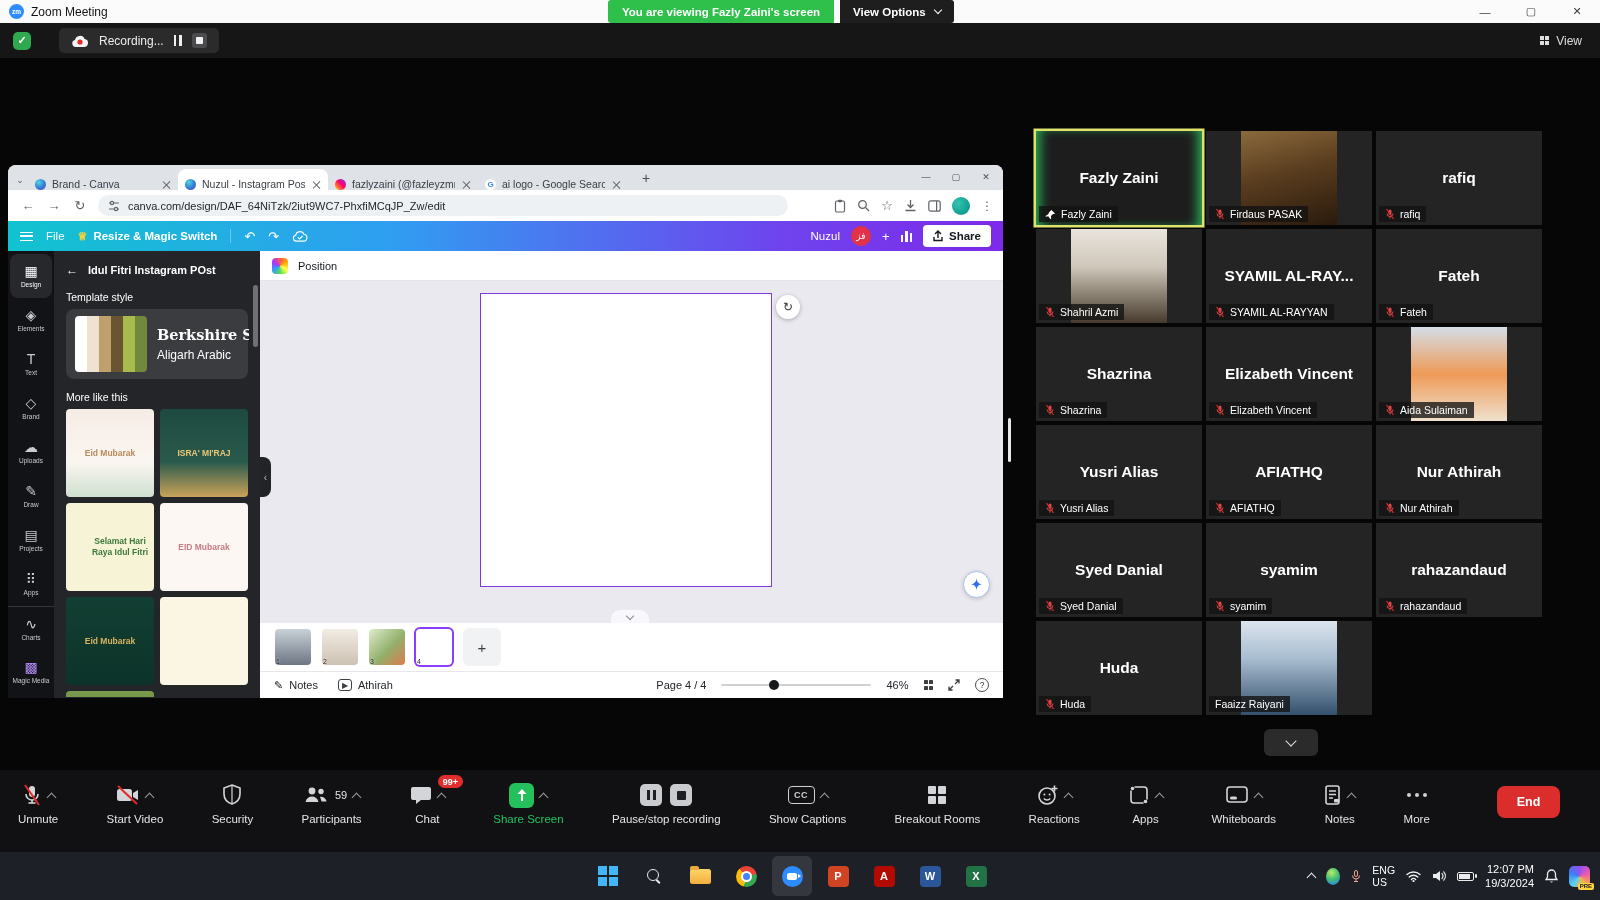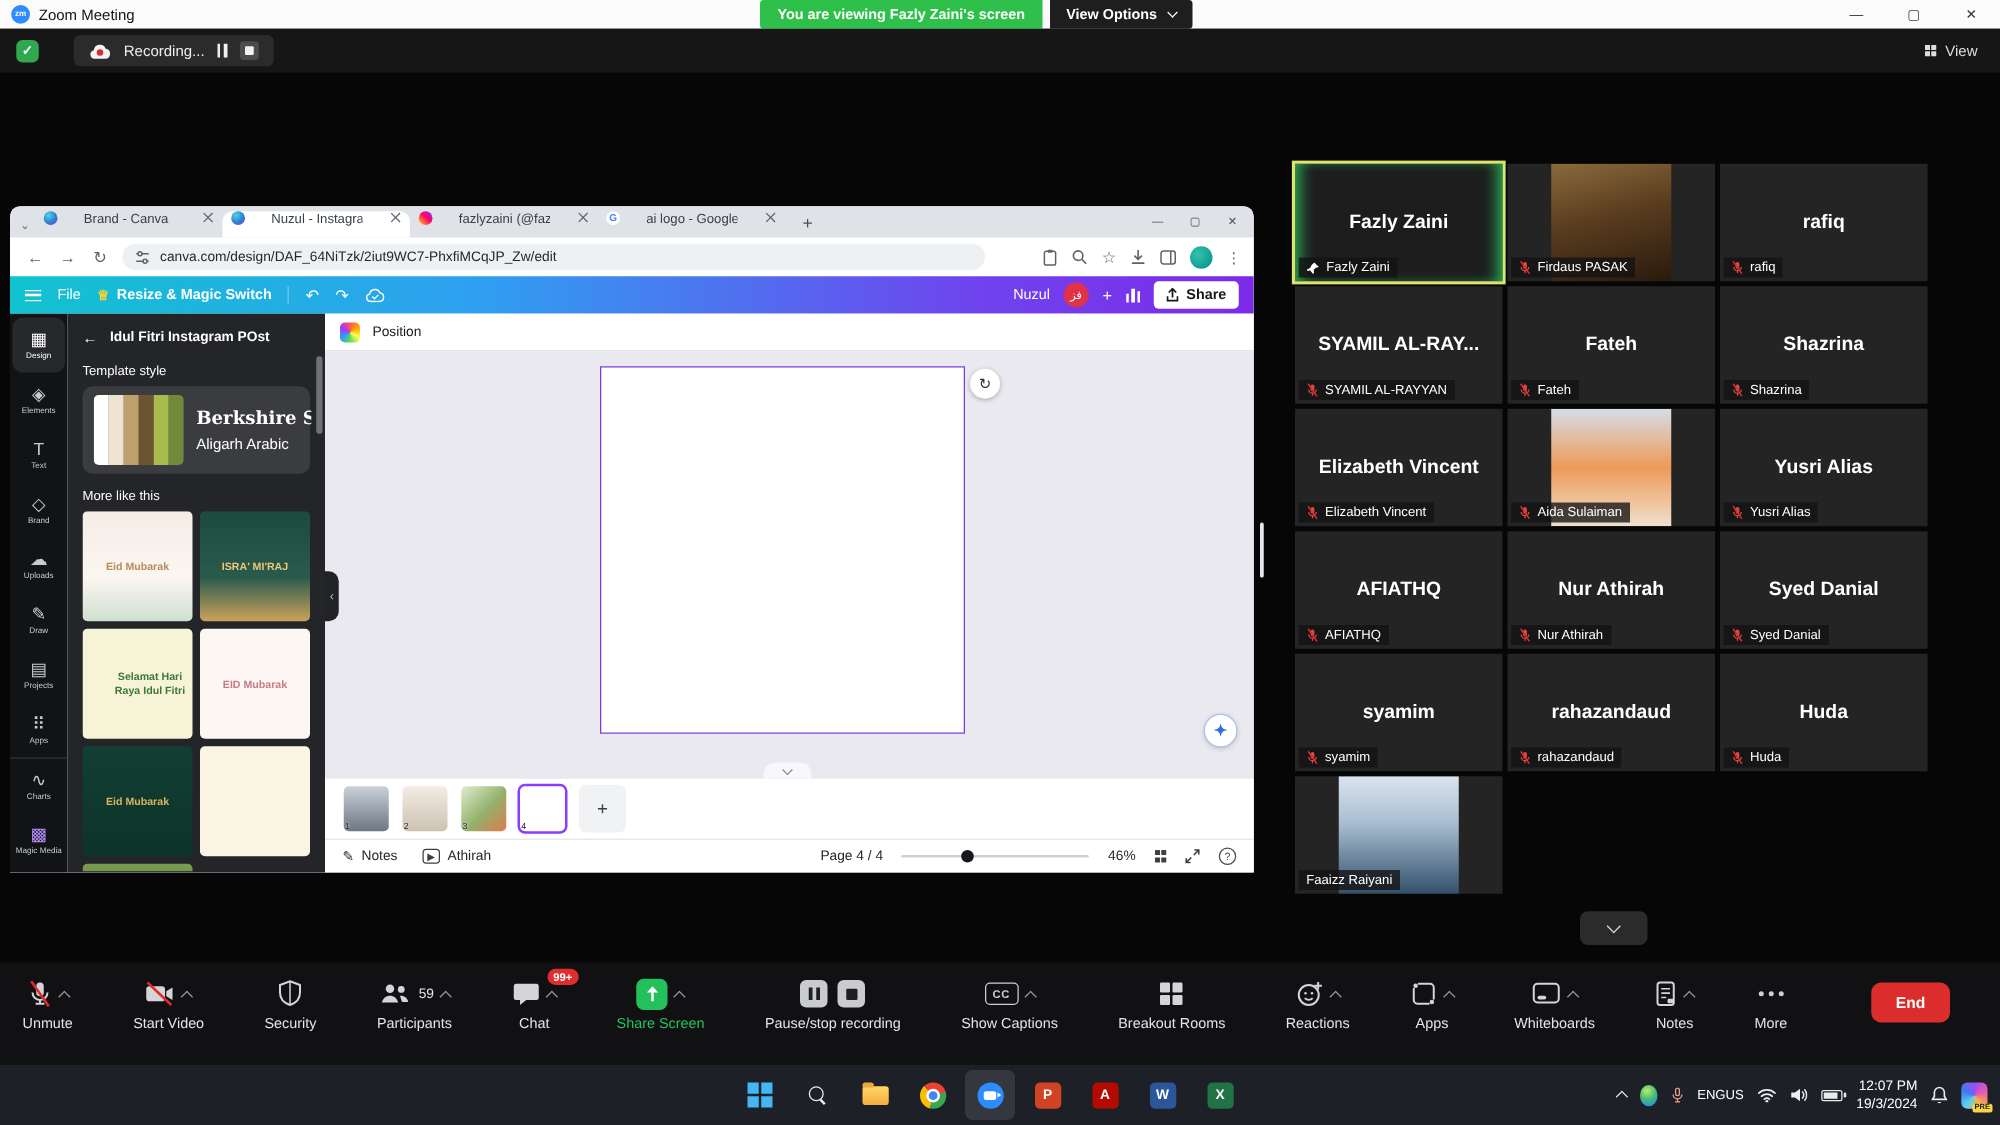--- a/index.html
+++ b/index.html
@@ -24,21 +24,21 @@
   .pause-ic{display:flex;gap:3px}.pause-ic i{width:2.5px;height:11px;background:#efefef;display:block}
   .stop-ic{width:15px;height:15px;background:#4c4c4e;border-radius:3px;display:flex;align-items:center;justify-content:center}
   .stop-ic i{width:7px;height:7px;background:#f2f2f2;display:block;border-radius:1px}
   .view-btn{position:absolute;right:18px;top:0;height:35px;display:flex;align-items:center;gap:7px;color:#dcdddf;font-size:12px}
   .gv{display:grid;grid-template-columns:4px 4px;gap:1.5px}.gv i{width:4px;height:4px;background:#dcdddf;display:block}
 
   
   .chrome{position:absolute;left:8px;top:165px;width:995px;height:533px;background:#fff;border-radius:8px 8px 0 0;overflow:hidden;display:flex;flex-direction:column;z-index:10}
   .tabstrip{height:25px;background:#dfe2e7;display:flex;align-items:flex-end;padding-left:4px;position:relative;flex:none}
   .tab-search{width:16px;height:21px;display:flex;align-items:center;justify-content:center;color:#565b62;font-size:9px;margin-bottom:0}
-  .tab{height:21px;display:flex;align-items:flex-start;gap:21px;padding:0 7px;width:150px;font-size:10.5px;color:#3a3f45;border-radius:8px 8px 0 0;position:relative;flex:none}
+  .tab{height:21px;display:flex;align-items:flex-end;gap:6px;padding:0 7px;width:150px;font-size:10.5px;color:#3a3f45;border-radius:8px 8px 0 0;position:relative;flex:none}
   .tab.active{background:#fff}
   .favicon{width:11px;height:11px;border-radius:50%;flex:none;display:flex;align-items:center;justify-content:center;font-size:8px;font-weight:bold}
   .tab-title{flex:1;overflow:hidden;white-space:nowrap}
   .x-ic{position:relative;width:10px;height:10px;flex:none}
   .x-ic::before,.x-ic::after{content:"";position:absolute;left:4.5px;top:0;width:1.1px;height:10px;background:#5f6368}
   .x-ic::before{transform:rotate(45deg)}.x-ic::after{transform:rotate(-45deg)}
   .newtab{width:20px;height:20px;margin:0 0 2px 8px;display:flex;align-items:center;justify-content:center;color:#494e55;font-size:14px}
   .cw-controls{position:absolute;right:2px;top:0;height:24px;display:flex;align-items:center}
   .cwc{width:30px;text-align:center;font-size:9px;color:#4d5156}
   .chrome-toolbar{height:31px;background:#fff;display:flex;align-items:center;padding:0 10px;gap:6px;flex:none}
@@ -159,21 +159,21 @@
   .chrome-ic{width:21px;height:21px;border-radius:50%;background:conic-gradient(from -45deg,#ea4335 0 120deg,#34a853 120deg 240deg,#fbbc05 240deg 360deg);position:relative}
   .chrome-ic::before{content:"";position:absolute;left:5px;top:5px;width:11px;height:11px;background:#fff;border-radius:50%}
   .chrome-ic::after{content:"";position:absolute;left:7px;top:7px;width:7px;height:7px;background:#4285f4;border-radius:50%}
   .zoom-ic{width:21px;height:21px;border-radius:50%;background:#2d8cff;display:flex;align-items:center;justify-content:center}
   .zoom-cam{width:10px;height:7px;background:#fff;border-radius:2px;position:relative}
   .zoom-cam::after{content:"";position:absolute;right:-3.5px;top:1px;border-left:3.5px solid #fff;border-top:2.5px solid transparent;border-bottom:2.5px solid transparent}
   .app-sq{width:21px;height:21px;border-radius:4px;color:#fff;font-weight:bold;font-size:11px;display:flex;align-items:center;justify-content:center}
   .tray{position:absolute;right:10px;top:0;height:48px;display:flex;align-items:center;gap:11px;color:#fff}
   .cup{width:7px;height:7px;border-left:1.6px solid #e6e7e9;border-top:1.6px solid #e6e7e9;transform:rotate(45deg);margin-top:3px}
   .egg{width:14px;height:17px;border-radius:50%;background:radial-gradient(circle at 40% 28%,#bfe96b,#43c06f 45%,#2f8fd4 80%)}
-  .lang{display:flex;flex-direction:row;align-items:flex-start;font-size:10.5px;line-height:1.15}
+  .lang{display:flex;flex-direction:column;align-items:flex-start;font-size:10.5px;line-height:1.15}
   .batt{width:17px;height:9px;border:1.3px solid #e9eaea;border-radius:2px;position:relative}
   .batt::after{content:"";position:absolute;right:-4px;top:1.5px;width:2px;height:4px;background:#e9eaea;border-radius:1px}
   .batt::before{content:"";position:absolute;left:1px;top:1px;bottom:1px;width:11px;background:#e9eaea}
   .clock{display:flex;flex-direction:column;align-items:flex-end;font-size:11px;line-height:1.3}
   .copilot{width:21px;height:21px;border-radius:5px;background:conic-gradient(from 220deg,#5ad0f0,#3e7bf5,#9a4ef0,#ef5da8,#f5b73e,#5ad0f0);position:relative}
   .copilot .pre{position:absolute;right:-4px;bottom:-3px;background:#ffd23f;color:#222;font-size:6px;font-weight:bold;padding:.5px 2px;border-radius:2px}
 </style>
 </head>
 <body>
 
@@ -541,20 +541,34 @@
           <svg class="mic-off-s" width="10" height="12" viewBox="0 0 20 22">
             <rect x="7" y="2" width="6" height="11" rx="3" fill="#d84b4b"></rect>
             <path d="M4 10a6 6 0 0 0 12 0" fill="none" stroke="#d84b4b" stroke-width="2"></path>
             <line x1="10" y1="16" x2="10" y2="20" stroke="#d84b4b" stroke-width="2"></line>
             <line x1="3" y1="1" x2="17" y2="21" stroke="#e02b2b" stroke-width="2.4"></line>
           </svg>
           <span>rafiq</span>
         </div>
       </div>
 
+      <div class="ptile video muted">
+        <div class="vbox" style="background: linear-gradient(rgb(233, 228, 220) 0%, rgb(207, 199, 186) 40%, rgb(70, 58, 44) 100%);"></div>
+
+        <div class="plabel">
+
+          <svg class="mic-off-s" width="10" height="12" viewBox="0 0 20 22">
+            <rect x="7" y="2" width="6" height="11" rx="3" fill="#d84b4b"></rect>
+            <path d="M4 10a6 6 0 0 0 12 0" fill="none" stroke="#d84b4b" stroke-width="2"></path>
+            <line x1="10" y1="16" x2="10" y2="20" stroke="#d84b4b" stroke-width="2"></line>
+            <line x1="3" y1="1" x2="17" y2="21" stroke="#e02b2b" stroke-width="2.4"></line>
+          </svg>
+          <span>Shahril Azmi</span>
+        </div>
+      </div>
 
       <div class="ptile muted">
 
         <div class="big">SYAMIL AL-RAY...</div>
         <div class="plabel">
 
           <svg class="mic-off-s" width="10" height="12" viewBox="0 0 20 22">
             <rect x="7" y="2" width="6" height="11" rx="3" fill="#d84b4b"></rect>
             <path d="M4 10a6 6 0 0 0 12 0" fill="none" stroke="#d84b4b" stroke-width="2"></path>
             <line x1="10" y1="16" x2="10" y2="20" stroke="#d84b4b" stroke-width="2"></line>

